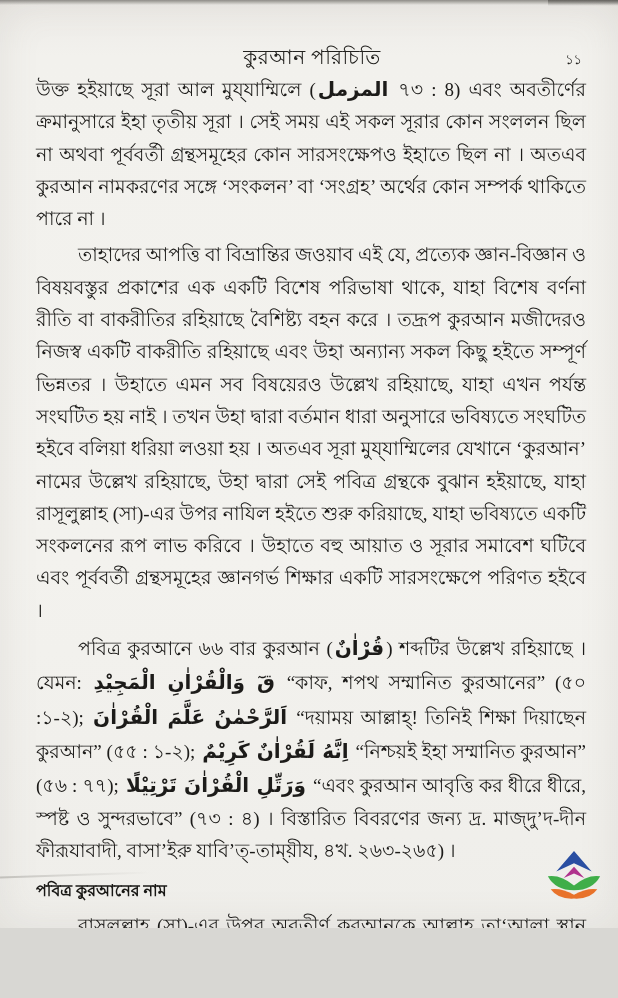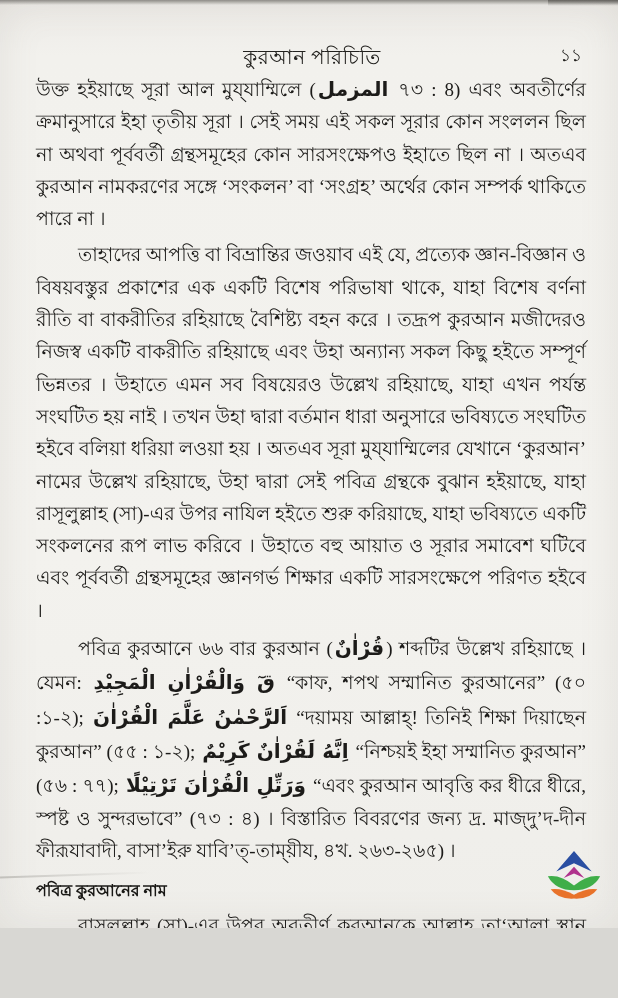--- a/index.html
+++ b/index.html
@@ -22,21 +22,21 @@
     background:linear-gradient(180deg,rgba(60,58,54,0.5),rgba(60,58,54,0));
   }
   .running-head{
     position:absolute;top:42px;left:36px;right:30px;
     display:flex;align-items:baseline;justify-content:center;
   }
   .running-head .title{
     font-size:20px;letter-spacing:.5px;color:#23221f;
   }
   .running-head .folio{
-    position:absolute;right:6px;top:0;font-size:17px;color:#23221f;
+    position:absolute;right:6px;top:8px;font-size:13px;color:#23221f;
   }
   .page-body{
     position:absolute;top:72px;left:36px;right:32px;
     font-size:19px;line-height:1.7;text-align:justify;
   }
   .para{margin:0 0 4px 0;}
   .para.indent{text-indent:42px;}
   .bn{font-family:"Liberation Serif","DejaVu Serif",serif;}
   .ar{
     font-family:"DejaVu Sans","DejaVu Serif",sans-serif;

